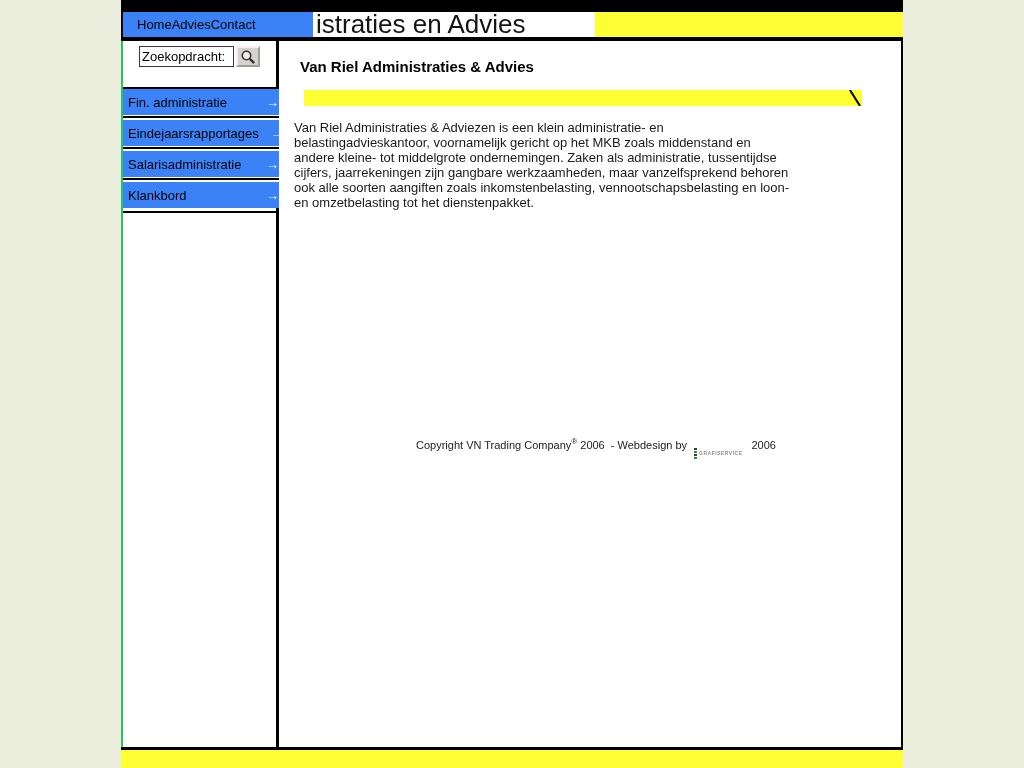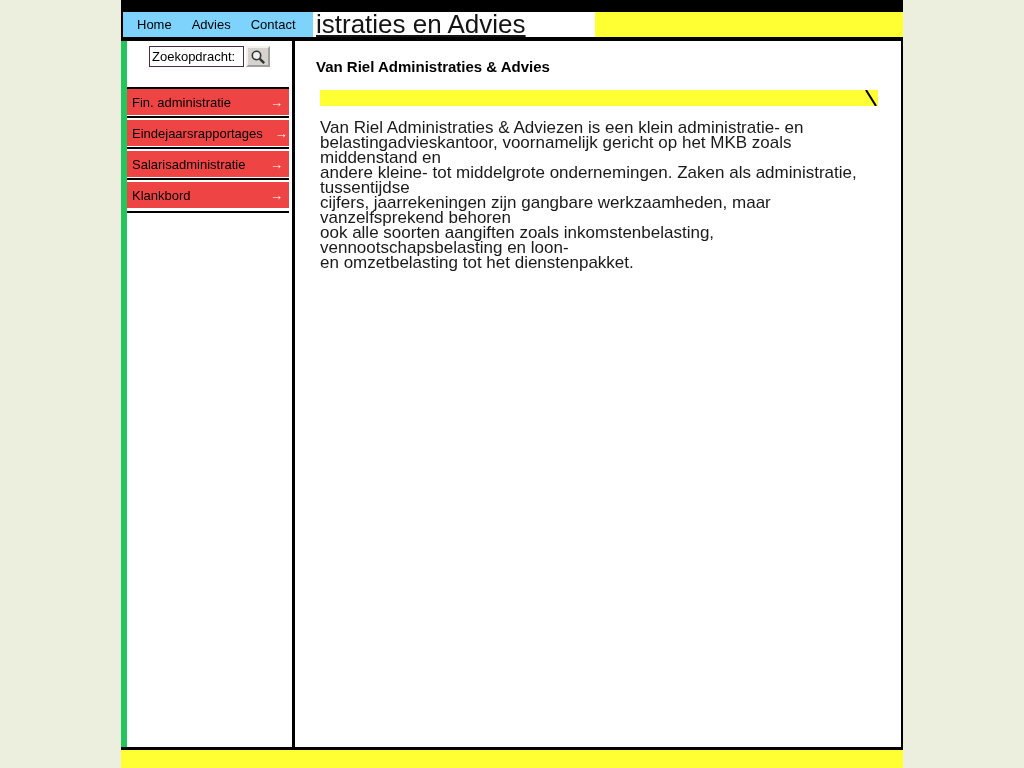--- a/index.html
+++ b/index.html
@@ -23,40 +23,40 @@
     border-left:2px solid #000;
     background:#FFFF33;
   }
   .banner-area {
     position:absolute; left:0; top:0; bottom:0;
     width:472px; background:#fff;
   }
   .banner-text {
     position:absolute; left:193px; top:-2px;
     font-size:26px; color:#141414; letter-spacing:0px;
-    white-space:nowrap; line-height:28px;text-decoration:underline;
+    white-space:nowrap; line-height:28px;
   }
   .navbox {
     position:absolute; left:0; top:0; bottom:0;
-    width:190px; background:#7dd3fc;
+    width:190px; background:#3b82f6;
     display:flex; align-items:center;
-    padding-left:14px; column-gap:20px;
+    padding-left:14px; 
   }
   .navbox a {
     font-size:13px; color:#000; text-decoration:none; cursor:pointer;
     white-space:nowrap;
   }
   .header-rule { height:4px; background:#000; }
 
   
   .columns { display:flex; height:706px; }
   .sidebar {
-    width:174px;
+    width:158px;
     background:#fff;
-    border-left:6px solid #22c55e;
+    border-left:2px solid #22c55e;
     border-right:3px solid #000;
   }
   .main {
     flex:1; background:#fff;
     border-right:2px solid #000;
     position:relative;
     padding-left:12px;
   }
 
   
@@ -82,40 +82,40 @@
   
   .menu { margin-top:20px; width:162px; }
   .menu-line { height:2px; background:#000; }
   .menu-sep { height:5px; background:#fff; position:relative; }
   .menu-sep::after {
     content:""; position:absolute; left:0; right:0; top:1px;
     height:2px; background:#000;
   }
   .menu-item {
     display:flex; align-items:center; justify-content:space-between;
-    height:26px; background:#ef4444;
+    height:26px; background:#3b82f6;
     padding:0 6px 0 5px;
     font-size:13px; color:#000; text-decoration:none; cursor:pointer;gap:12px;
   }
   .menu-item .arrow { color:#fff; font-size:13px; }
 
   
   .page-title {
     margin:17px 0 0 9px;
     font-size:15px; font-weight:bold; color:#000;
   }
   .yellow-bar {
     position:relative;
     margin:15px 0 0 13px;
     width:558px; height:16px; background:#FFFF33;
   }
   .yellow-bar svg { position:absolute; right:0; top:0; }
   .para {
-    margin:14px 18px 0 13px;
-    font-size:17px; line-height:15px; color:#1a1a1a;
+    margin:14px 18px 0 3px;
+    font-size:13px; line-height:15px; color:#1a1a1a;
     white-space:pre-line;
   }
   .para + .para { margin-top:10px; }
 
   
   .footer {
     margin-top:227px;
     text-align:center;
     font-size:11px; color:#222;
     white-space:nowrap;
@@ -212,20 +212,31 @@
         </svg>
       </div>
 
       <p class="para">Van Riel Administraties &amp; Adviezen is een klein administratie- en
 belastingadvieskantoor, voornamelijk gericht op het MKB zoals middenstand en
 andere kleine- tot middelgrote ondernemingen. Zaken als administratie, tussentijdse
 cijfers, jaarrekeningen zijn gangbare werkzaamheden, maar vanzelfsprekend behoren
 ook alle soorten aangiften zoals inkomstenbelasting, vennootschapsbelasting en loon-
 en omzetbelasting tot het dienstenpakket.</p>
 
+      <div class="footer">
+        <span>Copyright VN Trading Company</span><sup>®</sup><span> 2006&nbsp;&nbsp;- Webdesign by</span><a class="logo">
+            <span class="logo-dots">
+              <i></i>
+              <i></i>
+              <i></i>
+              <i></i>
+            </span>
+            <span class="logo-text">GRAFISERVICE</span>
+          </a><span>2006</span>
+      </div>
     </div>
 
   </div>
 
   <div class="bottom-rule"></div>
   <div class="bottom-bar"></div>
 
 </div>
 
 </body></html>

